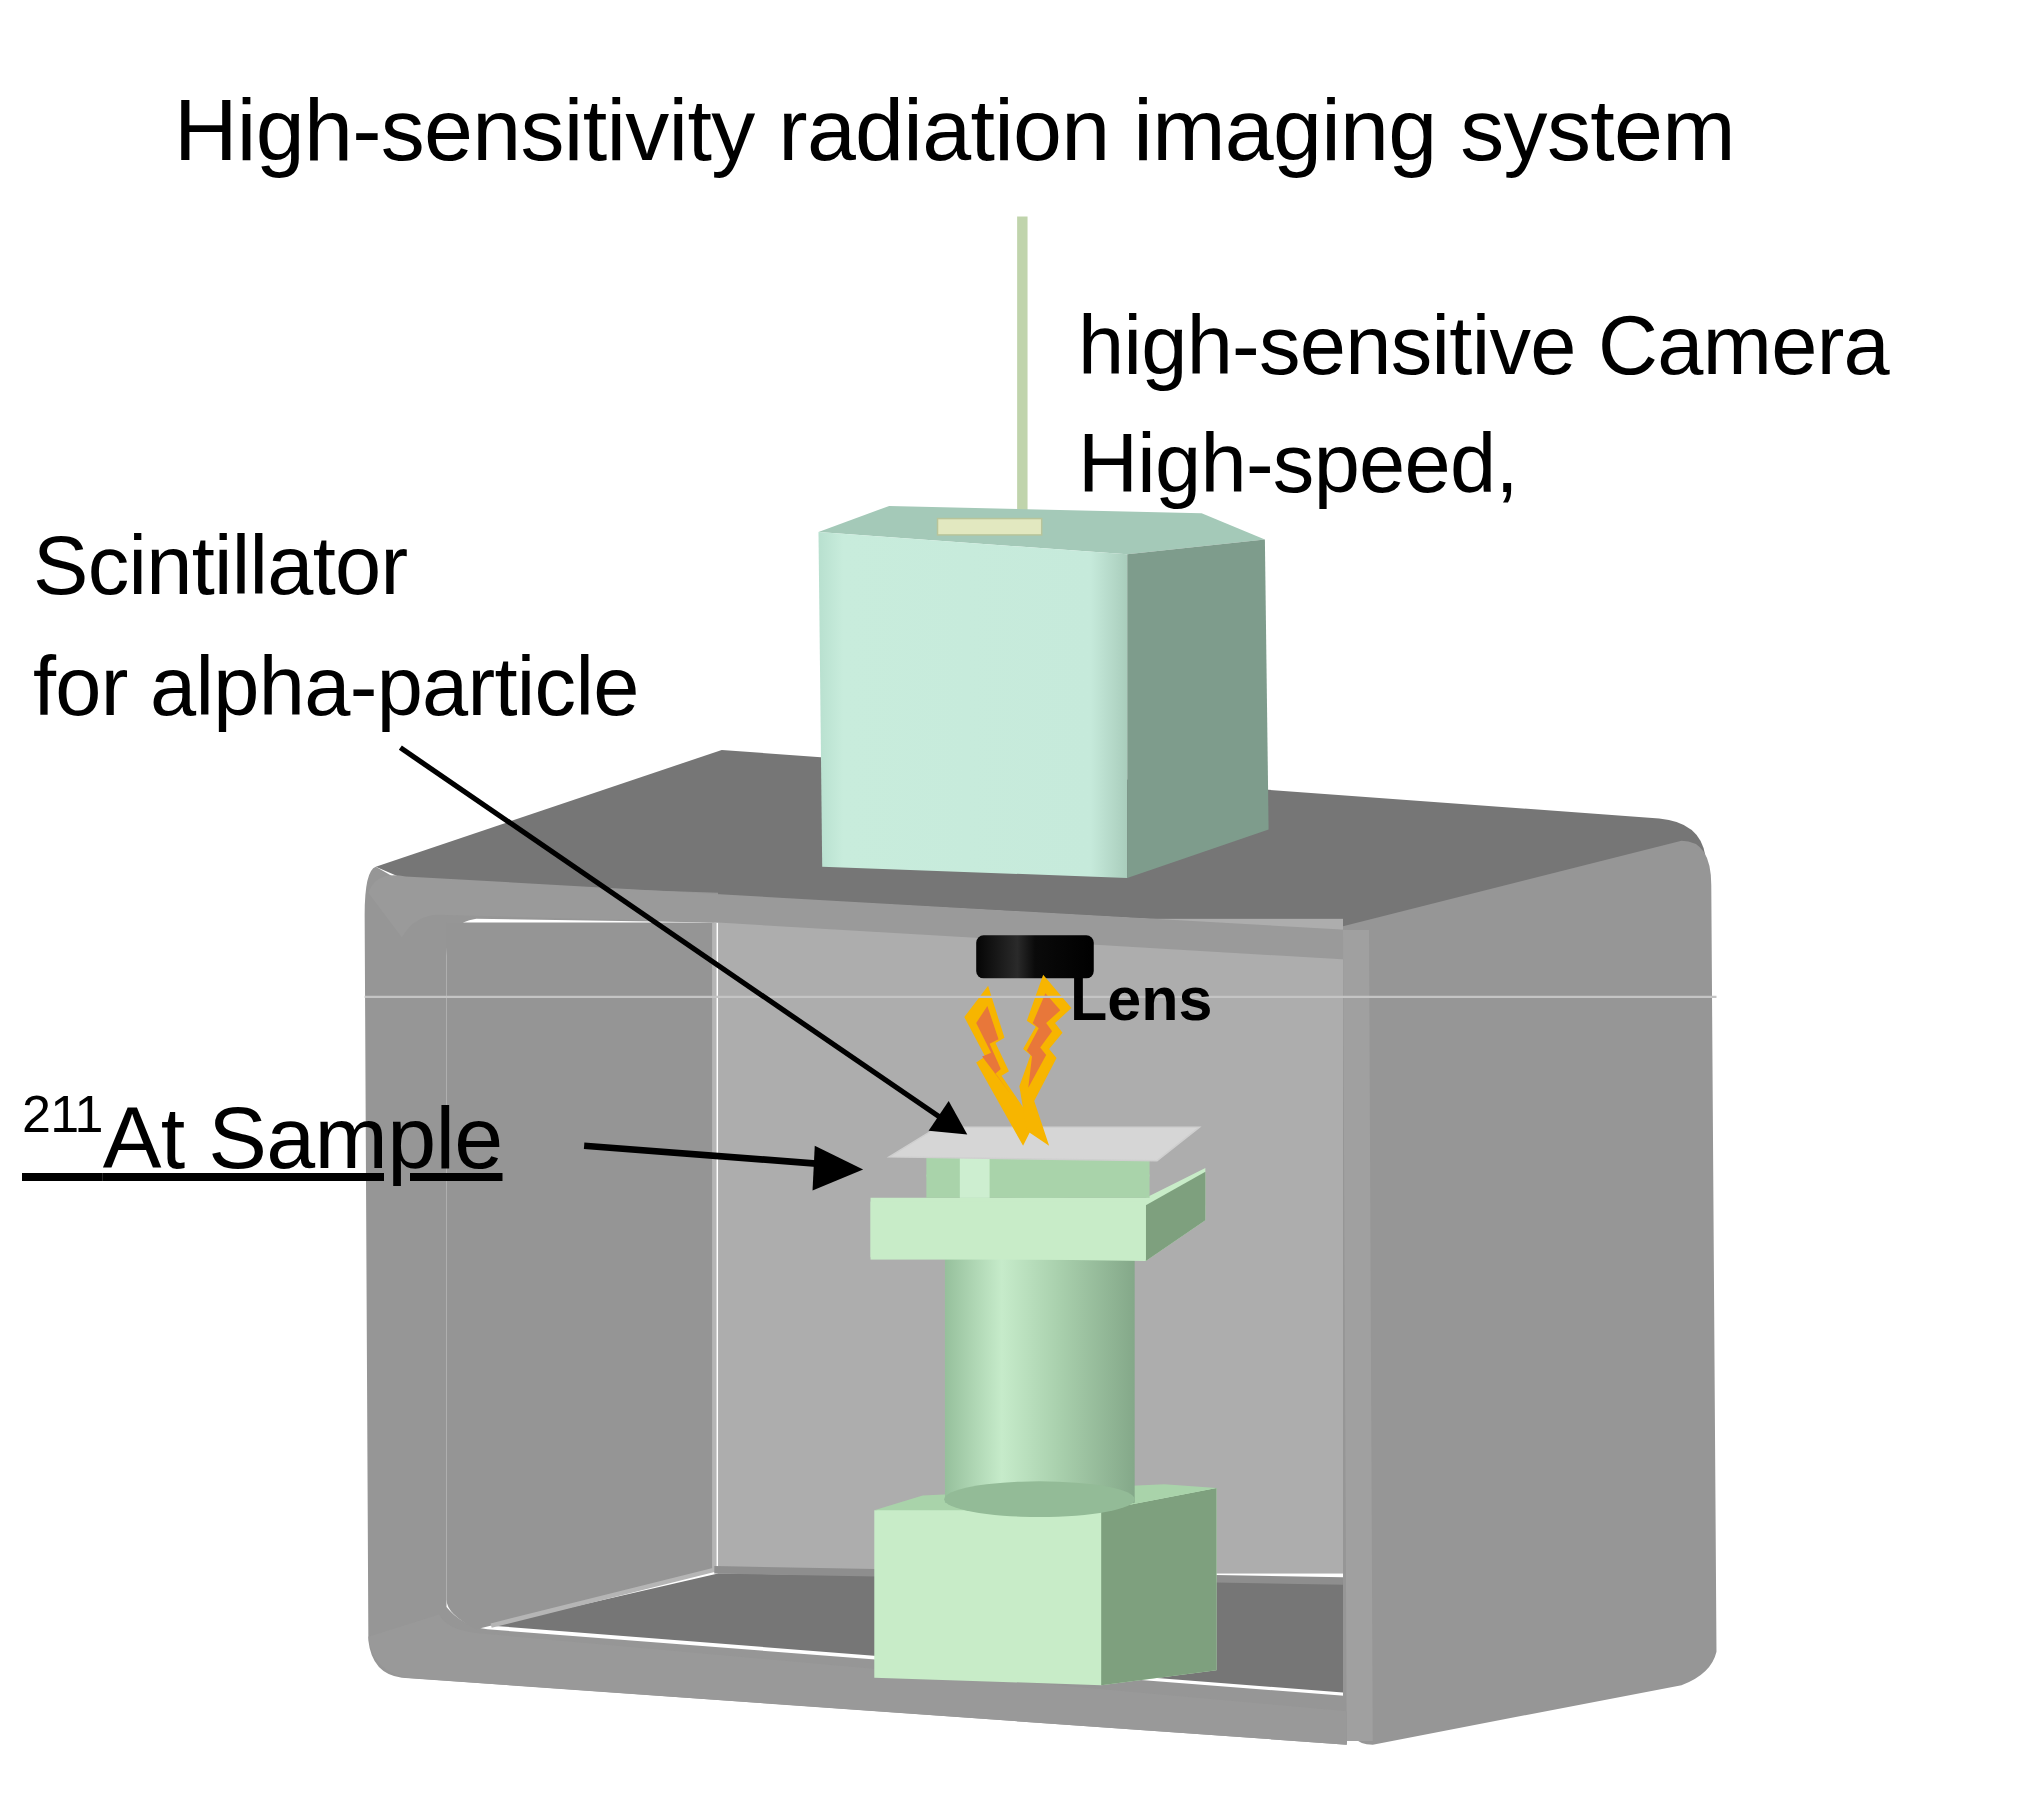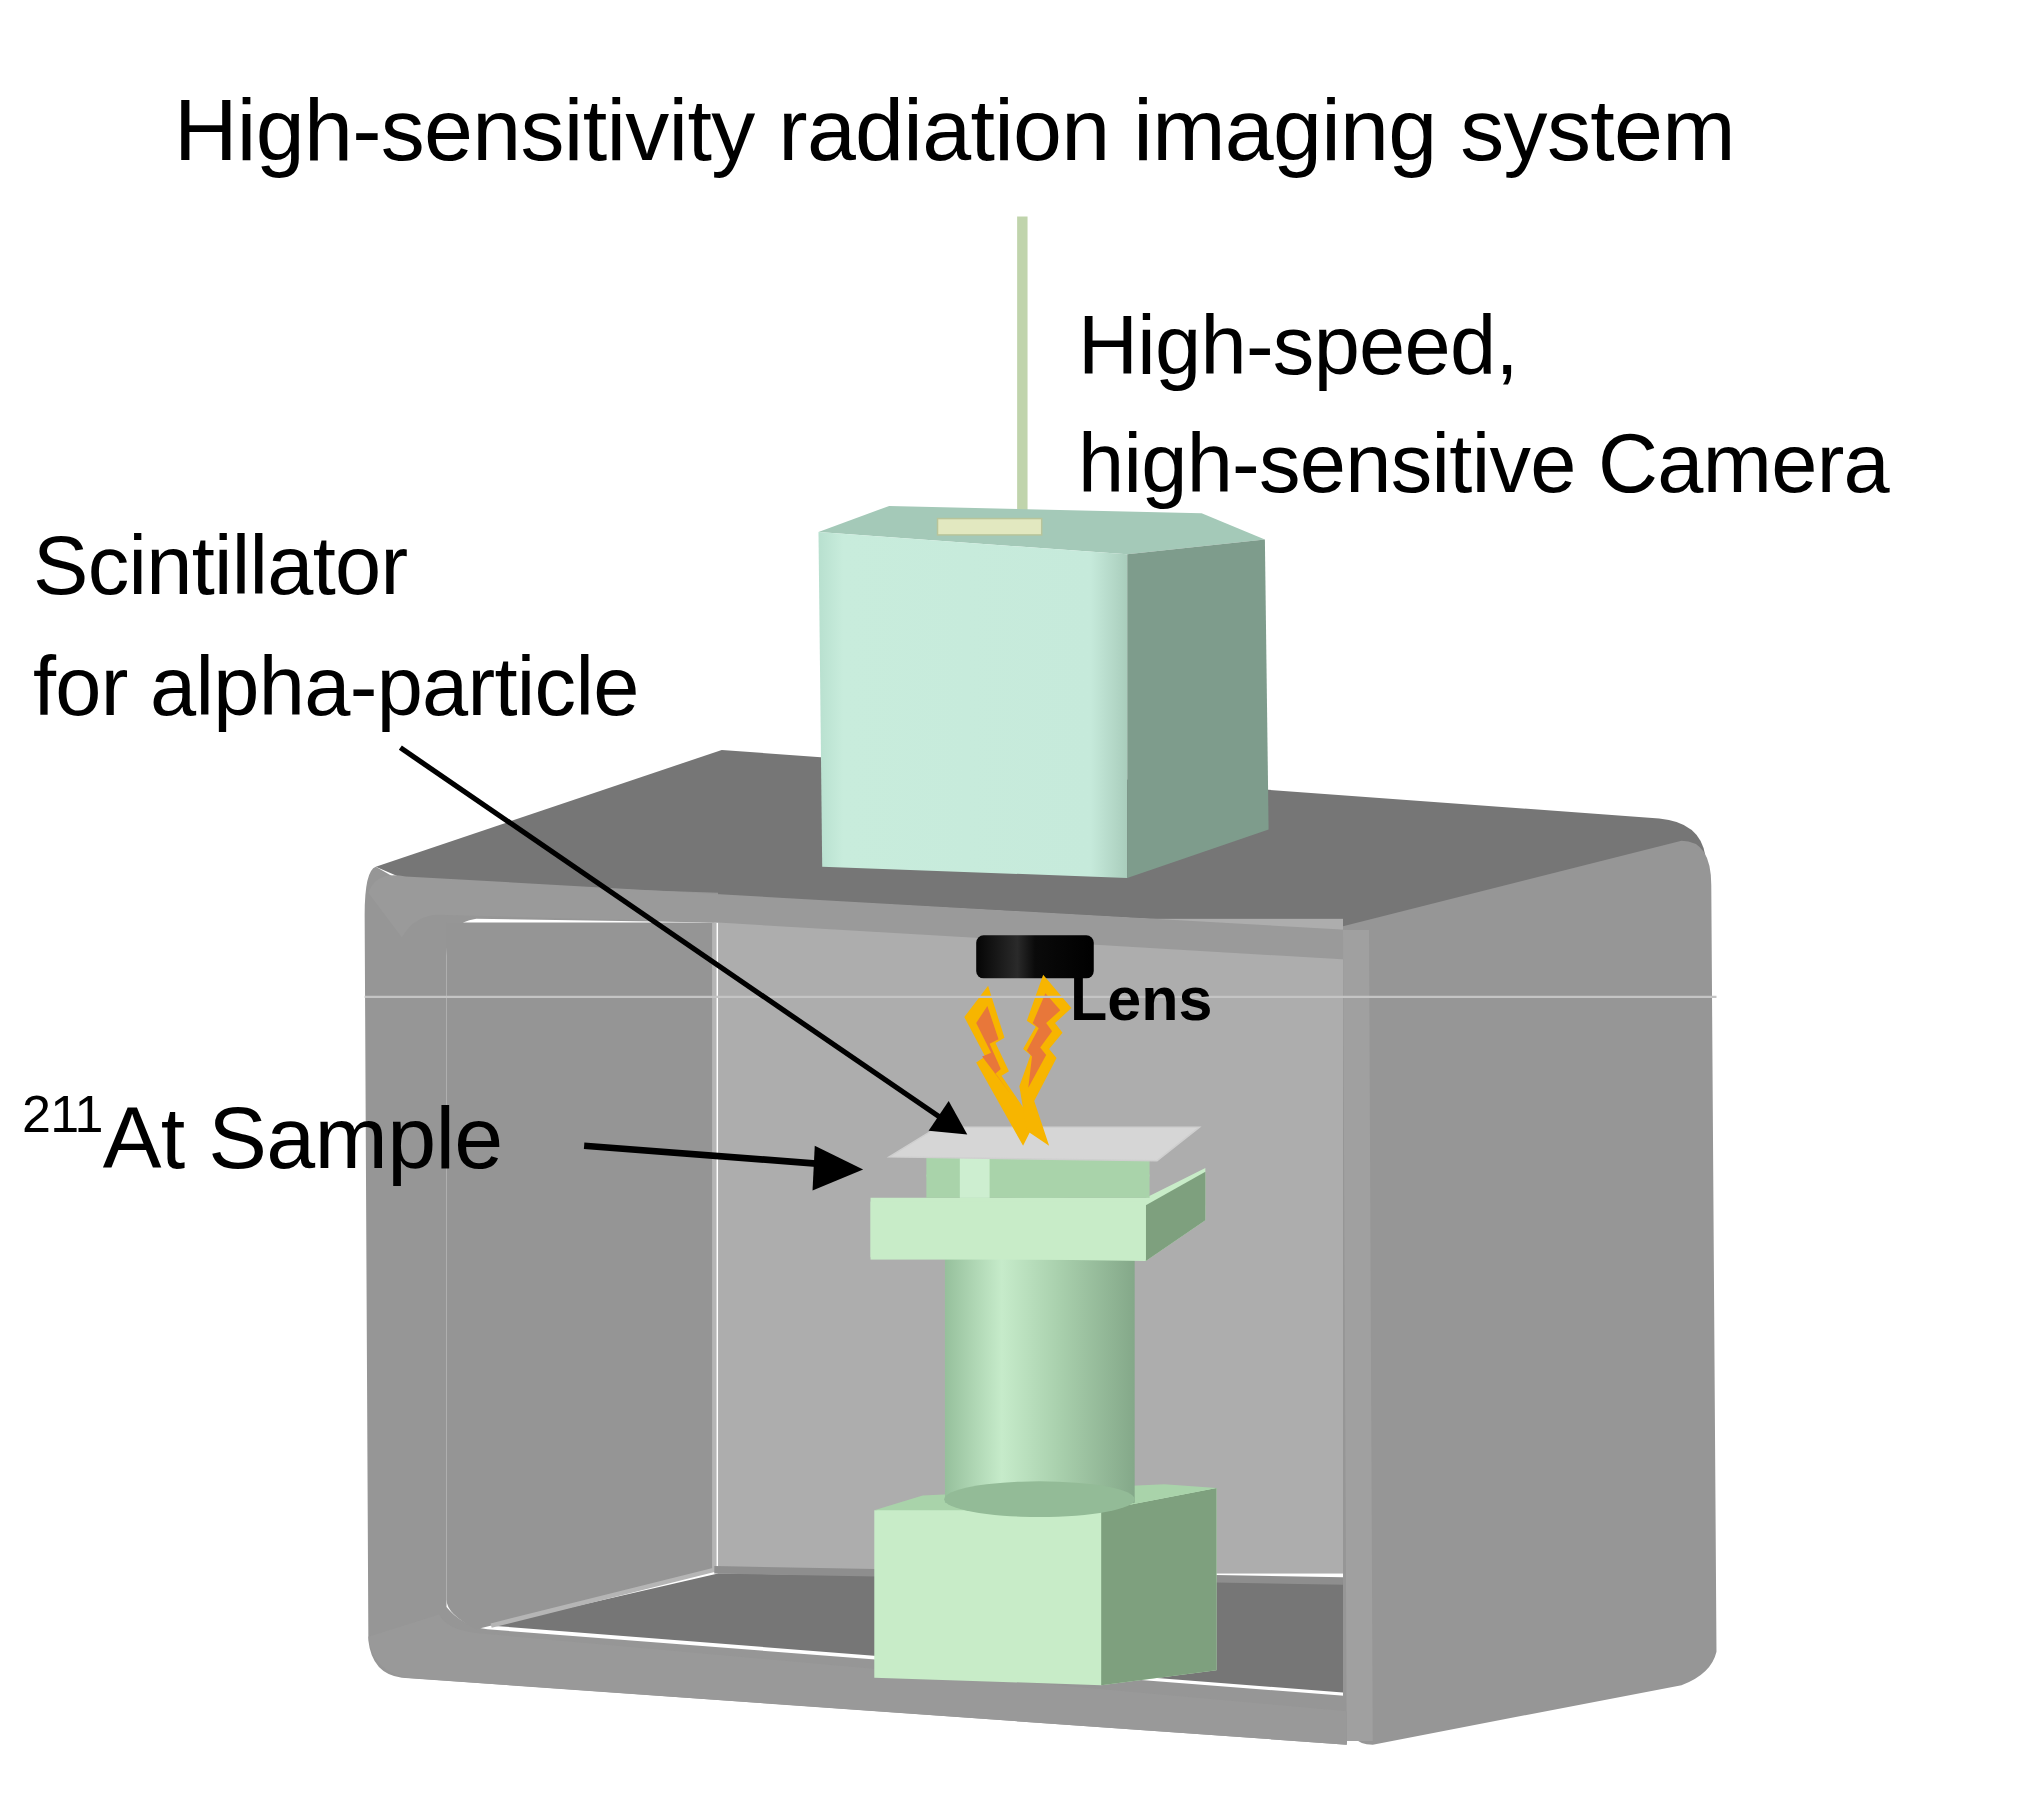--- a/index.html
+++ b/index.html
@@ -2,21 +2,21 @@
 <html style="font-size:12px"><head>
 <meta charset="utf-8">
 <style>
   html, body { margin: 0; padding: 0; background: #ffffff; }
   body { width: 2035px; height: 1796px; position: relative; overflow: hidden;
          font-family: "Liberation Sans", "DejaVu Sans", sans-serif; color: #000; }
   .label { position: absolute; white-space: nowrap; line-height: 1; }
   #title { left: 174px; top: 86px; font-size: 88px; letter-spacing: -0.7px; }
   #camera-label { left: 1078px; top: 287px; font-size: 83px; line-height: 118px; letter-spacing: -0.7px; }
   #scint-label { left: 33px; top: 505px; font-size: 83px; line-height: 121px; letter-spacing: -0.7px; }
-  #sample-label { left: 22px; top: 1094px; font-size: 88px; letter-spacing: -0.7px; }
+  #sample-label { left: 22px; top: 1094px; font-size: 88px; letter-spacing: -0.7px; text-decoration: underline; }
   #sample-label sup { font-size: 52px; vertical-align: 0; position: relative; top: -36px; }
   #lens-label { left: 1070px; top: 969px; font-size: 61px; font-weight: bold; }
   svg#scene { position: absolute; left: 0; top: 0; }
 </style>
 </head>
 <body>
 
 <svg id="scene" width="2035" height="1796" viewBox="0 0 2735 2414">
   <defs>
     <linearGradient id="camFront" x1="0" x2="1" y1="0" y2="0">
@@ -113,22 +113,22 @@
   </g>
   <g>
     <line x1="785" y1="1540" x2="1110" y2="1565" stroke="#000" stroke-width="9"></line>
     <polygon points="1160,1572 1095,1540 1092,1600" fill="#000"></polygon>
   </g>
 </svg>
 
 <div id="title" class="label">High-sensitivity radiation imaging system</div>
 
 <div id="camera-label" class="label">
+  <div>high-sensitive Camera</div>
   <div>High-speed,</div>
-  <div>high-sensitive Camera</div>
 </div>
 
 <div id="scint-label" class="label">
   <div>Scintillator</div>
   <div>for alpha-particle</div>
 </div>
 
 <div id="sample-label" class="label"><sup>211</sup><span>At Sample</span></div>
 
 <div id="lens-label" class="label">Lens</div>

